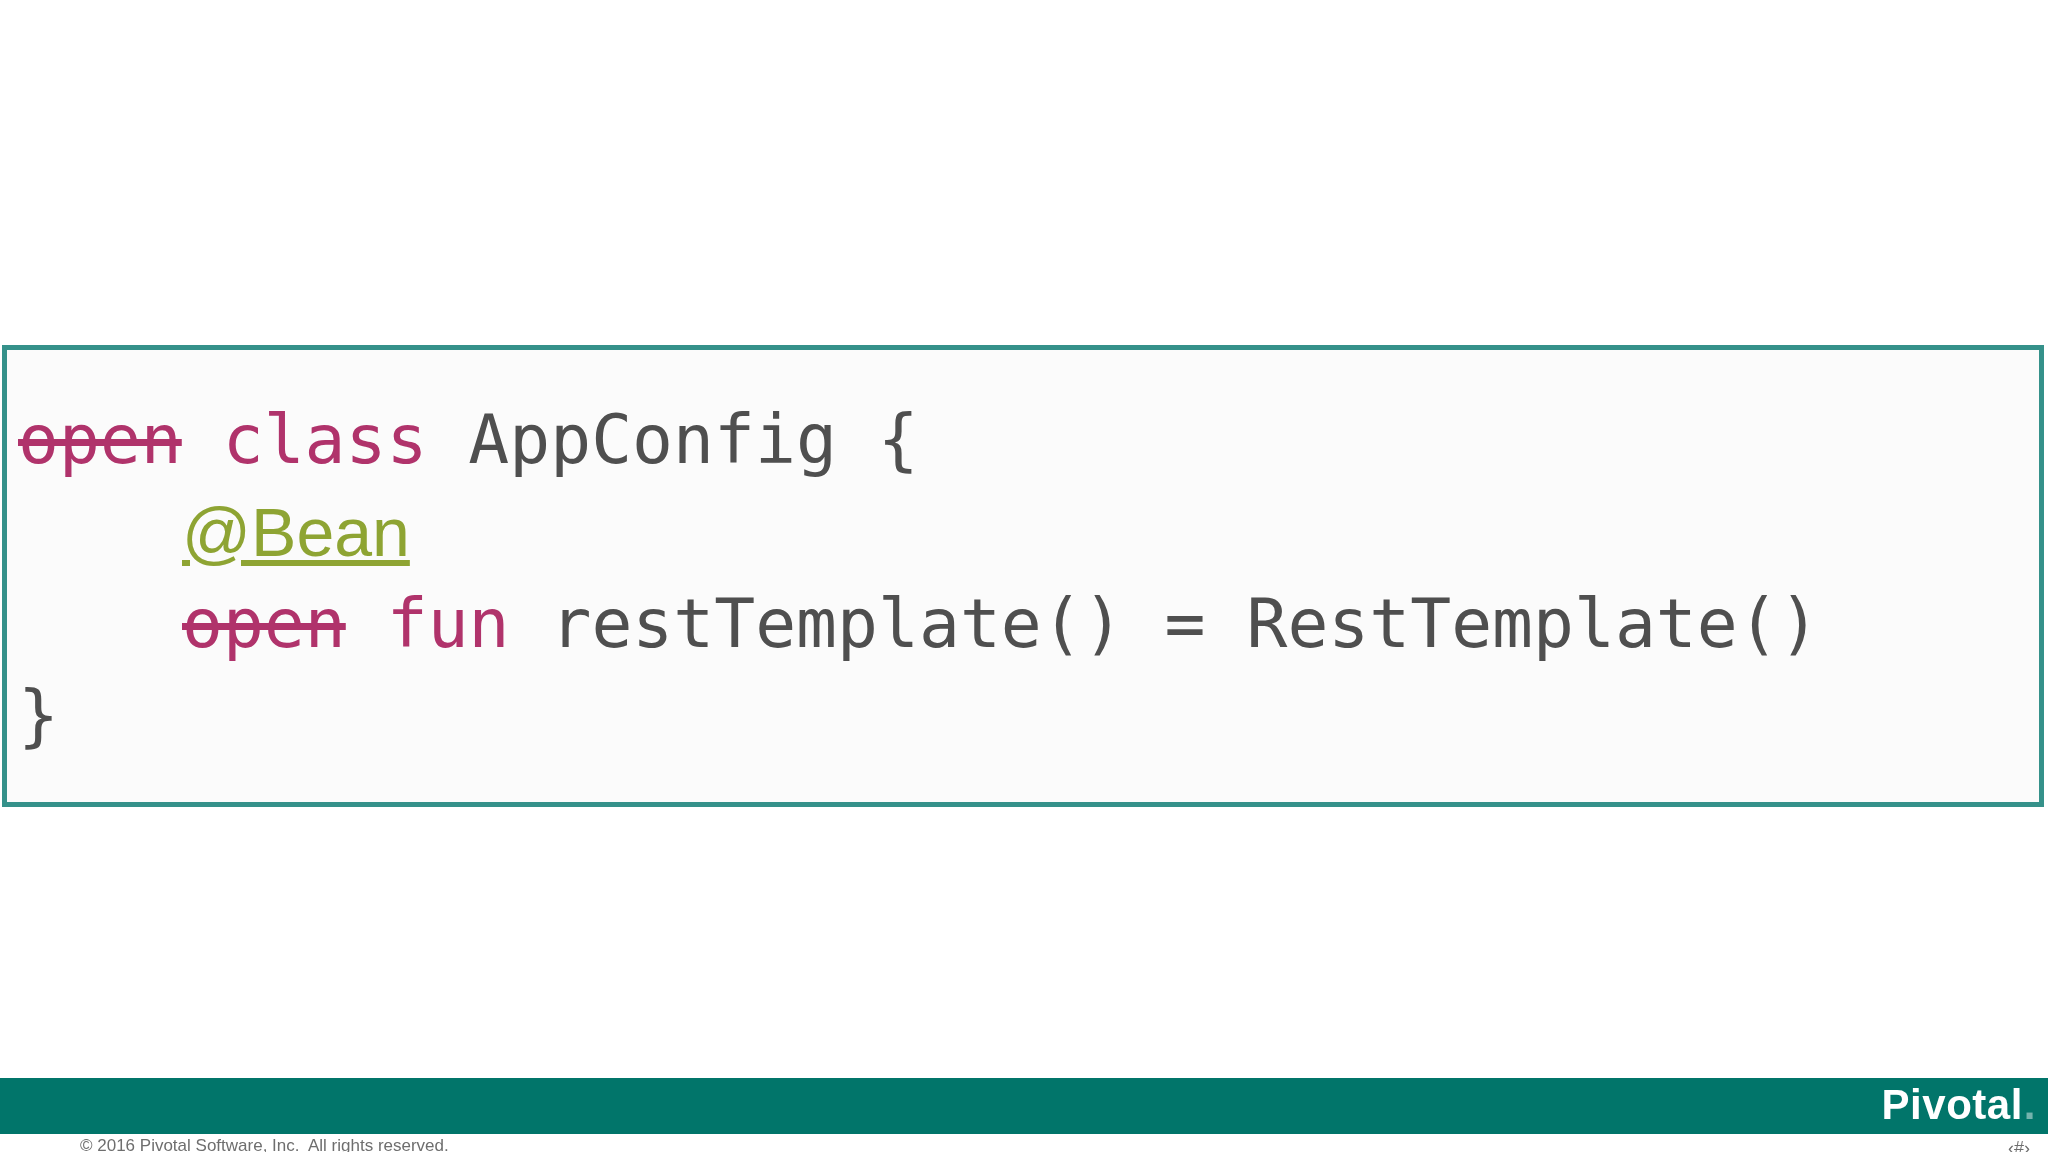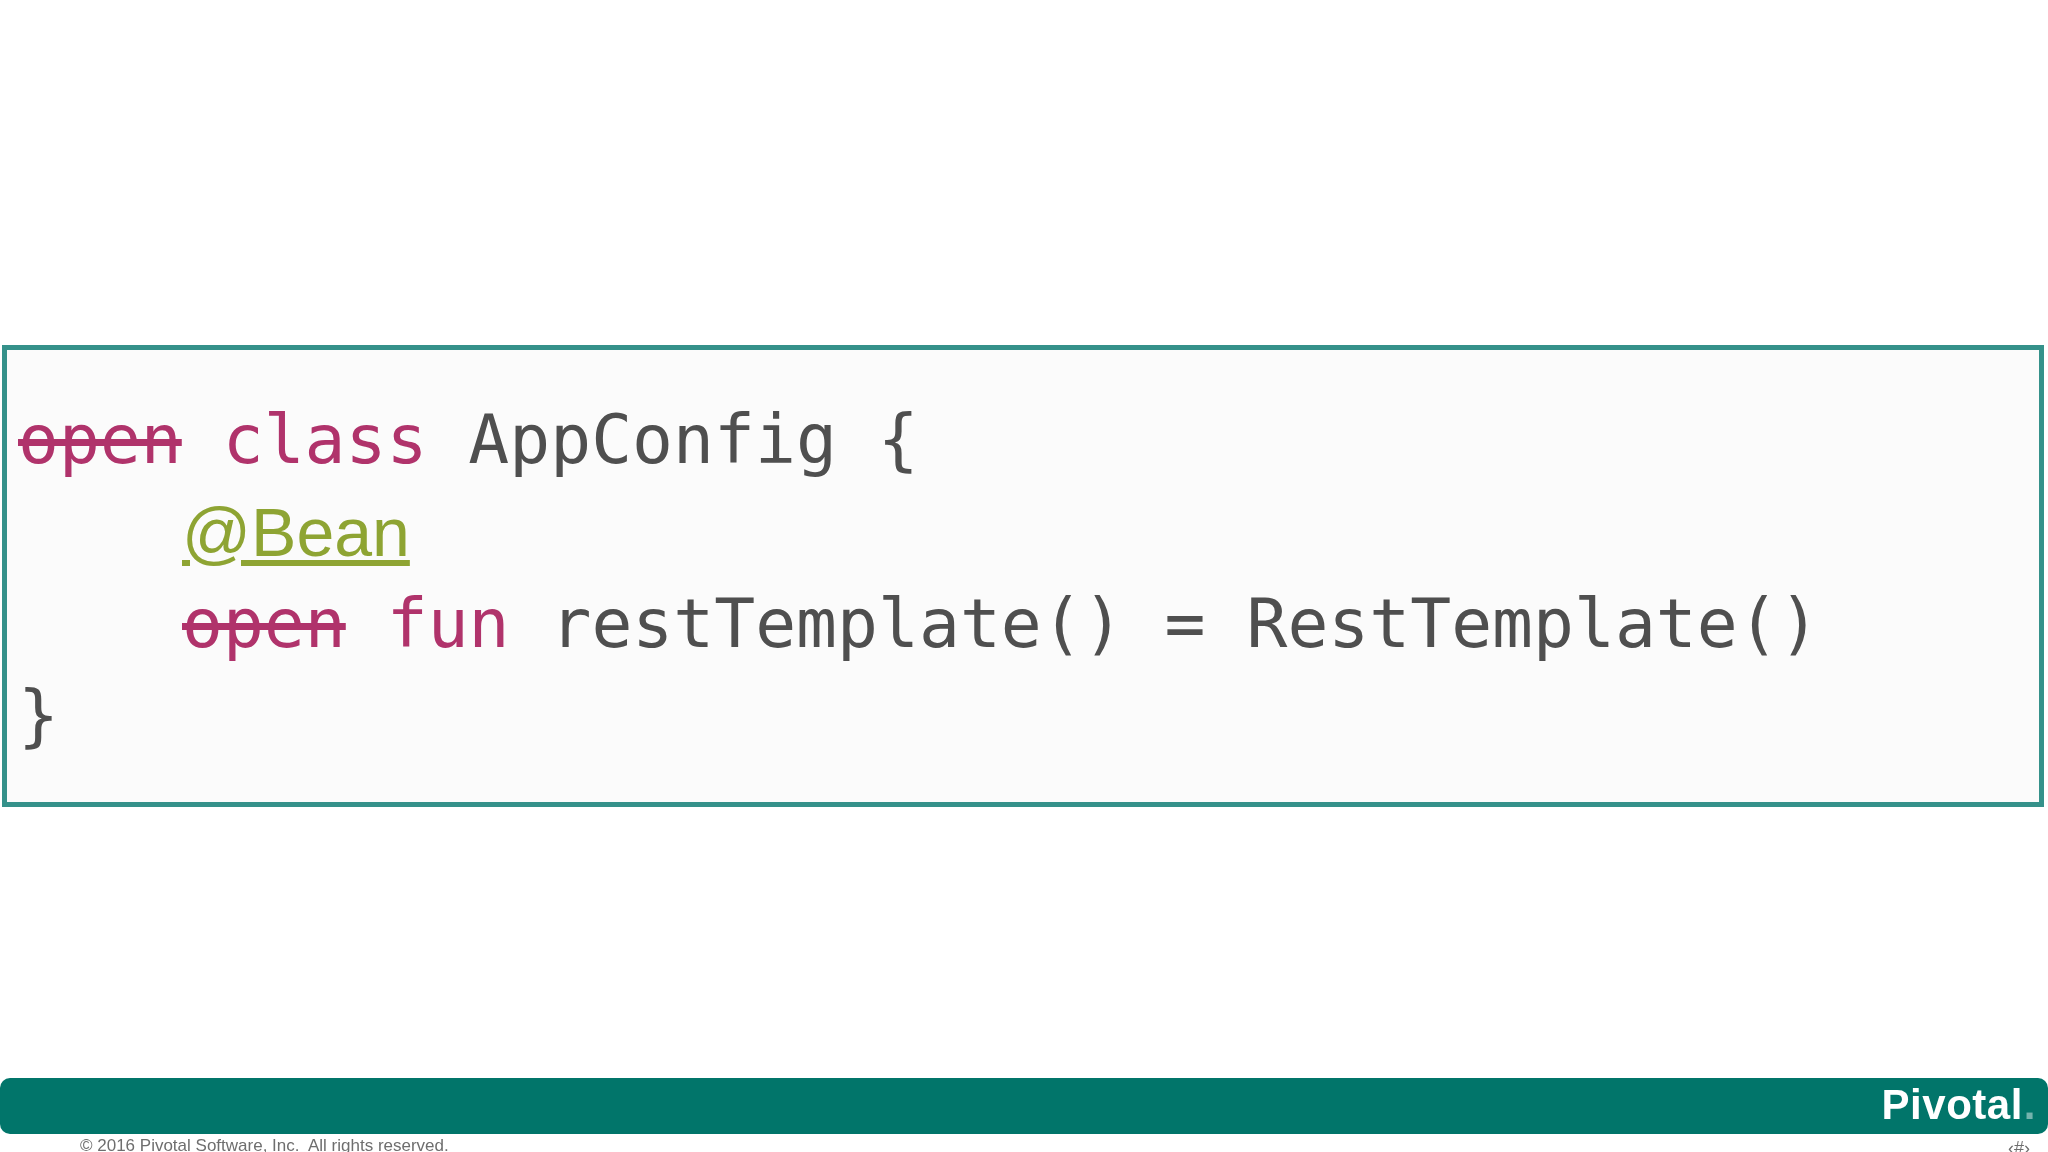--- a/index.html
+++ b/index.html
@@ -51,21 +51,20 @@
   }
 
   
   .footer-bar {
     position: absolute;
     left: 0;
     top: 1078px;
     width: 2048px;
     height: 56px;
     background: var(--bar, #01756A);
-    border-radius: 10px;
   }
   .pivotal-logo {
     position: absolute;
     right: 12px;
     top: 50%;
     transform: translateY(-52%);
     color: var(--logo, #FFFFFF);
     font-family: "Liberation Sans", sans-serif;
     font-weight: bold;
     font-size: 42px;

